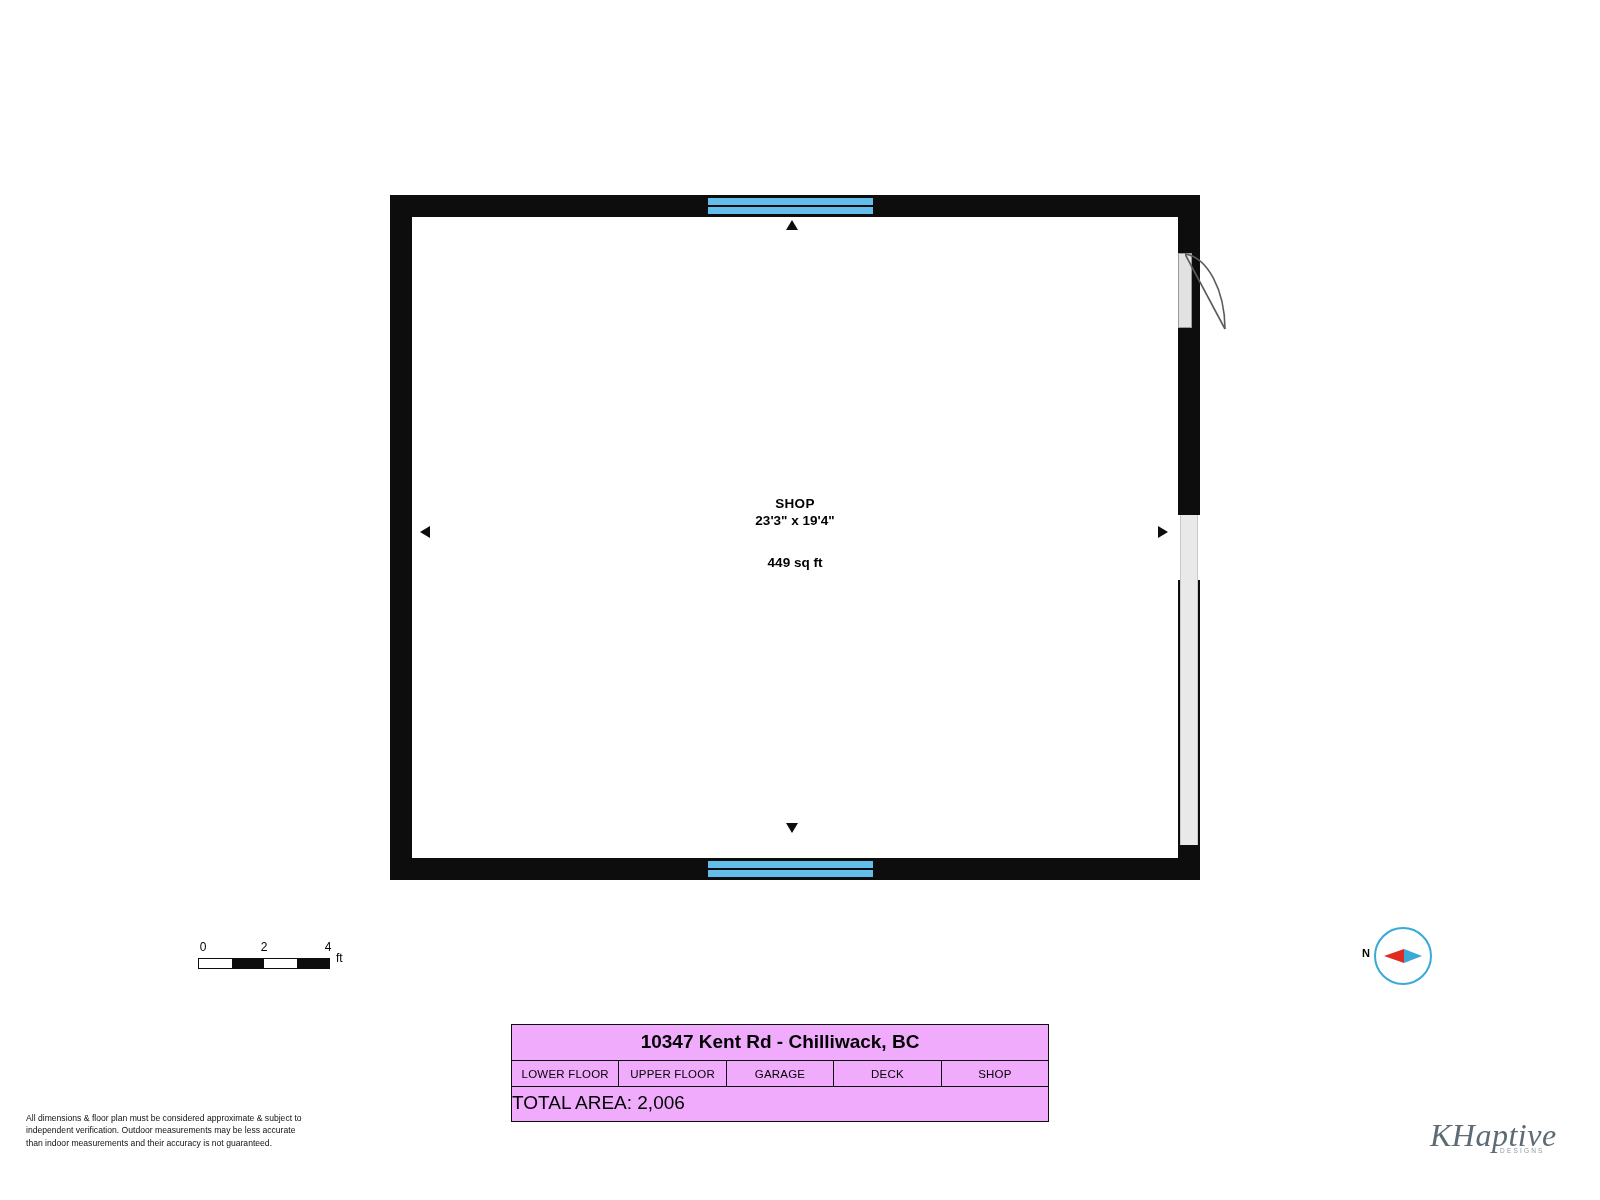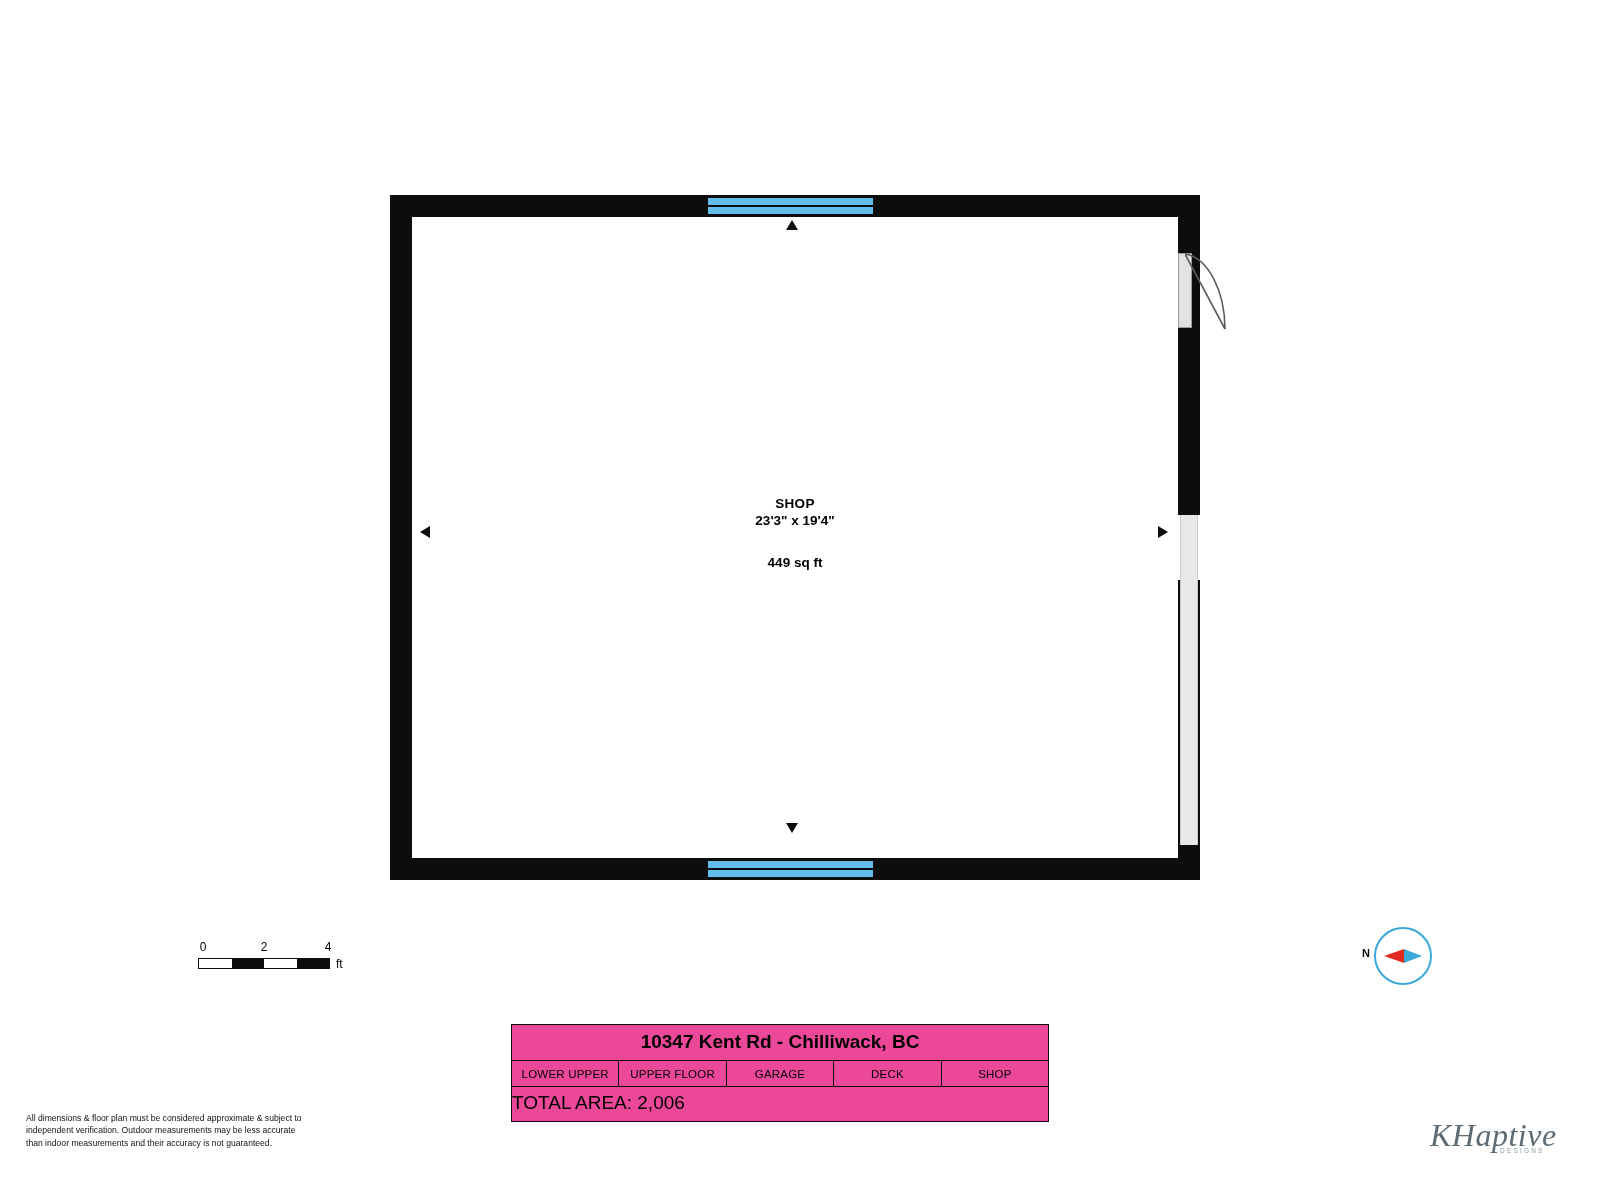--- a/index.html
+++ b/index.html
@@ -156,21 +156,21 @@
   #scale-bar .bar i {
     display: block;
     height: 100%;
     flex: 1 1 25%;
   }
   #scale-bar .bar i:nth-child(odd)  { background: #ffffff; }
   #scale-bar .bar i:nth-child(even) { background: #0d0d0d; }
   #scale-bar .unit {
     position: absolute;
     left: 138px;
-    top: 17px;
+    top: 11px;
     font-size: 12px;
   }
 
   
   #compass {
     position: absolute;
     left: 1362px;
     top: 925px;
     width: 70px;
     height: 70px;
@@ -193,21 +193,21 @@
   #compass svg { position: absolute; left: 12px; top: 2px; }
 
   
   #legend {
     position: absolute;
     left: 511px;
     top: 1024px;
     width: 538px;
     border: 1px solid #0d0d0d;
     box-sizing: border-box;
-    background: #ec4899;
+    background: #f0abfc;
   }
   #legend .row {
     display: flex;
     border-bottom: 1px solid #0d0d0d;
   }
   #legend .row:last-child { border-bottom: none; }
   #legend .title {
     text-align: center;
     font-size: 19px;
     font-weight: 700;
@@ -335,21 +335,21 @@
     <polygon points="10,29 30,22 30,36" fill="#e02a22"></polygon>
     <polygon points="48,29 30,22 30,36" fill="#3aa9d8"></polygon>
   </svg>
 </div>
 
 <div id="legend">
   <div class="row">
     <div class="title">10347 Kent Rd - Chilliwack, BC</div>
   </div>
   <div class="row head">
-    <div class="cell">LOWER UPPER</div>
+    <div class="cell">LOWER FLOOR</div>
     <div class="cell">UPPER FLOOR</div>
     <div class="cell">GARAGE</div>
     <div class="cell">DECK</div>
     <div class="cell">SHOP</div>
   </div>
   <div class="row">
     <div class="total">TOTAL AREA: 2,006</div>
   </div>
 </div>
 

